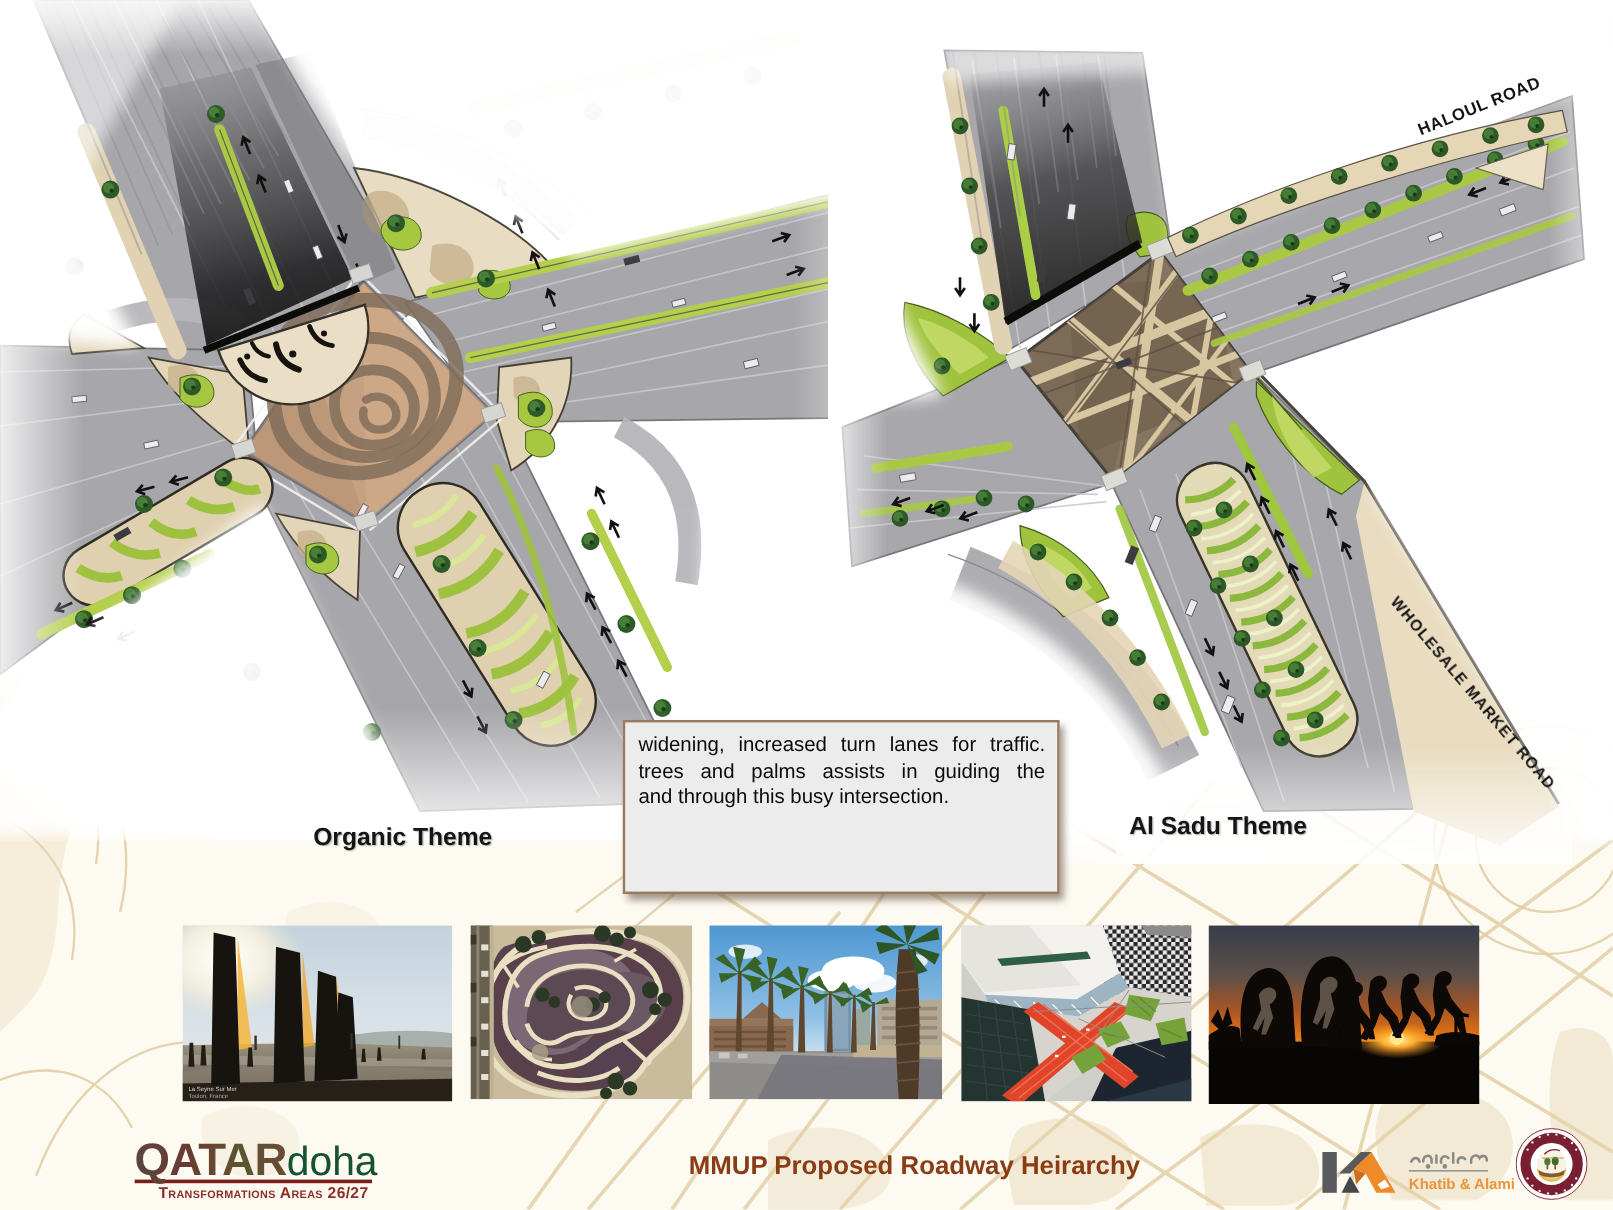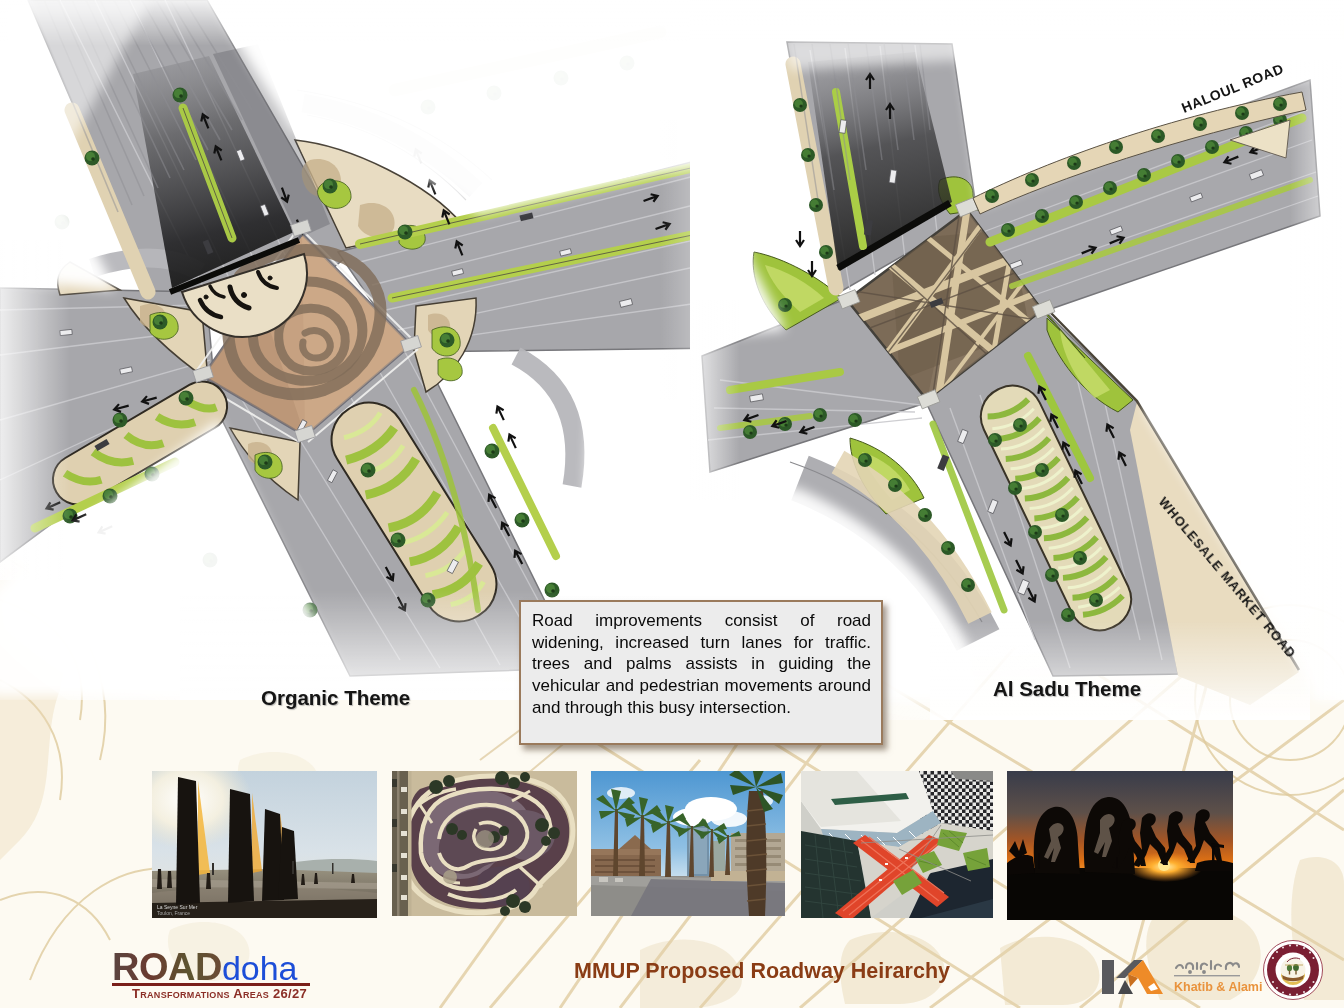--- a/index.html
+++ b/index.html
@@ -579,28 +579,26 @@
       <use href="#treeR" x="510" y="124"></use>
       <use href="#treeR" x="552" y="113"></use>
       <use href="#treeR" x="590" y="104"></use>
 </g>
 
 <text transform="translate(494,113) rotate(-22)" font-family="Liberation Sans, sans-serif" font-size="14" font-weight="bold" fill="#141414" letter-spacing="0.5">HALOUL ROAD</text>
 <text transform="translate(468,502) rotate(50)" font-family="Liberation Sans, sans-serif" font-size="13" font-weight="bold" fill="#141414" letter-spacing="1">WHOLESALE MARKET ROAD</text>
 </svg>
 
 <div class="tbox">
- <div>Road improvements consist of road</div>
  <div>widening, increased turn lanes for traffic.</div>
  <div>trees and palms assists in guiding the</div>
- <div>vehicular and pedestrian movements around</div>
  <div class="last">and through this busy intersection.</div>
 </div>
 <div class="lbl" style="left:261px;top:686px;width:200px;">Organic Theme</div>
-<div class="lbl" style="left:993px;top:677px;width:200px;">Al Sadu Theme</div>
+<div class="lbl" style="left:941px;top:677px;width:200px;">Al Sadu Theme</div>
 
 <div class="photo" style="left:152px;width:225px;">
 <svg width="225" height="147" viewBox="0 0 225 147">
  <defs>
   <linearGradient id="p1sky" x1="0" y1="0" x2="0" y2="1">
    <stop offset="0%" stop-color="#c3d2dd"></stop>
           <stop offset="55%" stop-color="#d9e2e8"></stop>
           <stop offset="100%" stop-color="#e9e6da"></stop>
   </linearGradient>
   <radialGradient id="p1sun" cx="50%" cy="50%" r="50%">
@@ -923,21 +921,21 @@
   <rect x="205" y="72" width="2.5" height="24"></rect>
         <path d="M204,72 L217,74 L217,77 L204,75 Z"></path>
   <rect x="31" y="82" width="2" height="16"></rect>
         <rect x="109" y="86" width="2" height="11"></rect>
   <path d="M190,92 C200,88 212,88 226,92 L226,100 L188,100 Z"></path>
  </g>
 </svg></div>
 
 <div class="abs" style="left:112px;top:946px;width:240px;">
  <div style="white-space:nowrap">
-  <span style="font-size:38px;font-weight:800;letter-spacing:-0.5px;background:linear-gradient(90deg,#5a4440,#6b3b30 35%,#5c5530 70%,#6b4a35);-webkit-background-clip:text;background-clip:text;color:transparent;">ROAD</span><span style="font-size:34px;font-weight:400;color:#1d4ed8;">doha</span>
+  <span style="font-size:38px;font-weight:800;letter-spacing:-0.5px;background:linear-gradient(90deg,#5a4440,#6b3b30 35%,#5c5530 70%,#6b4a35);-webkit-background-clip:text;background-clip:text;color:transparent;">QATAR</span><span style="font-size:34px;font-weight:400;color:#14532d;">doha</span>
  </div>
  <div style="height:3px;background:#7a1f1a;margin-top:-6px;width:198px;"></div>
  <div style="font-size:13px;font-weight:bold;color:#8b2e26;font-variant:small-caps;letter-spacing:0.3px;margin-top:0;margin-left:20px;">Transformations Areas 26/27</div>
 </div>
 <div class="abs" style="left:450px;top:959px;width:500px;text-align:right;font-size:21.5px;font-weight:bold;color:#8a3c15;">MMUP Proposed Roadway Heirarchy</div>
 
 <svg class="abs" style="left:1100px;top:956px" width="180" height="44" viewBox="0 0 180 44">
  <rect x="2" y="4" width="12" height="34" fill="#595a5e"></rect>
  <path d="M16,22 L34,4 L43,4 L25,22 Z" fill="#595a5e"></path>
  <path d="M25,24 L33,38 L18,38 Z" fill="#46474b"></path>

